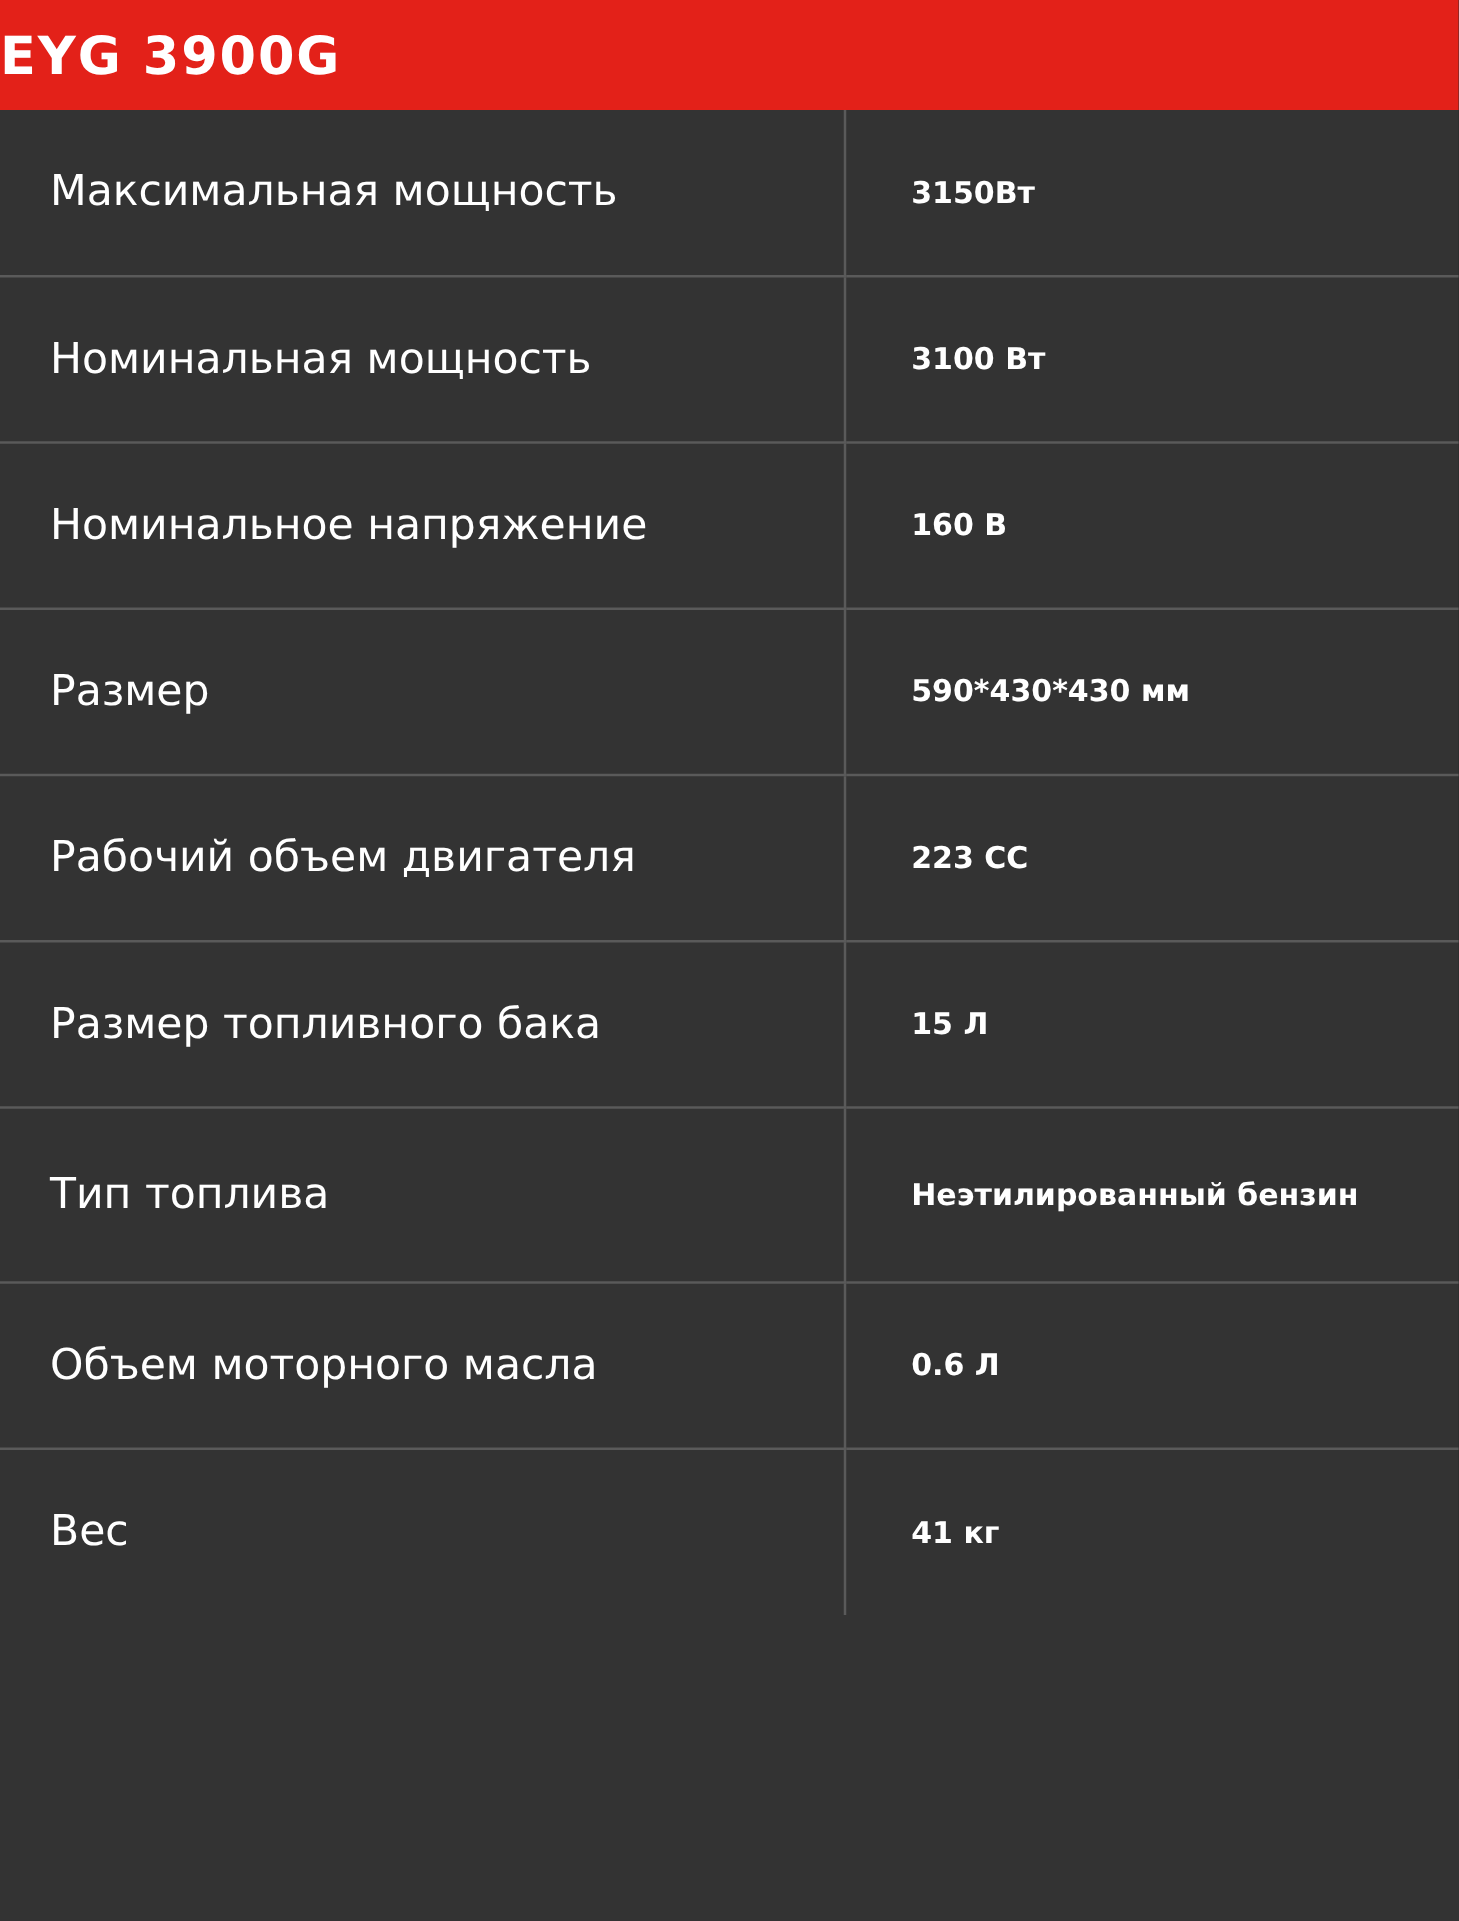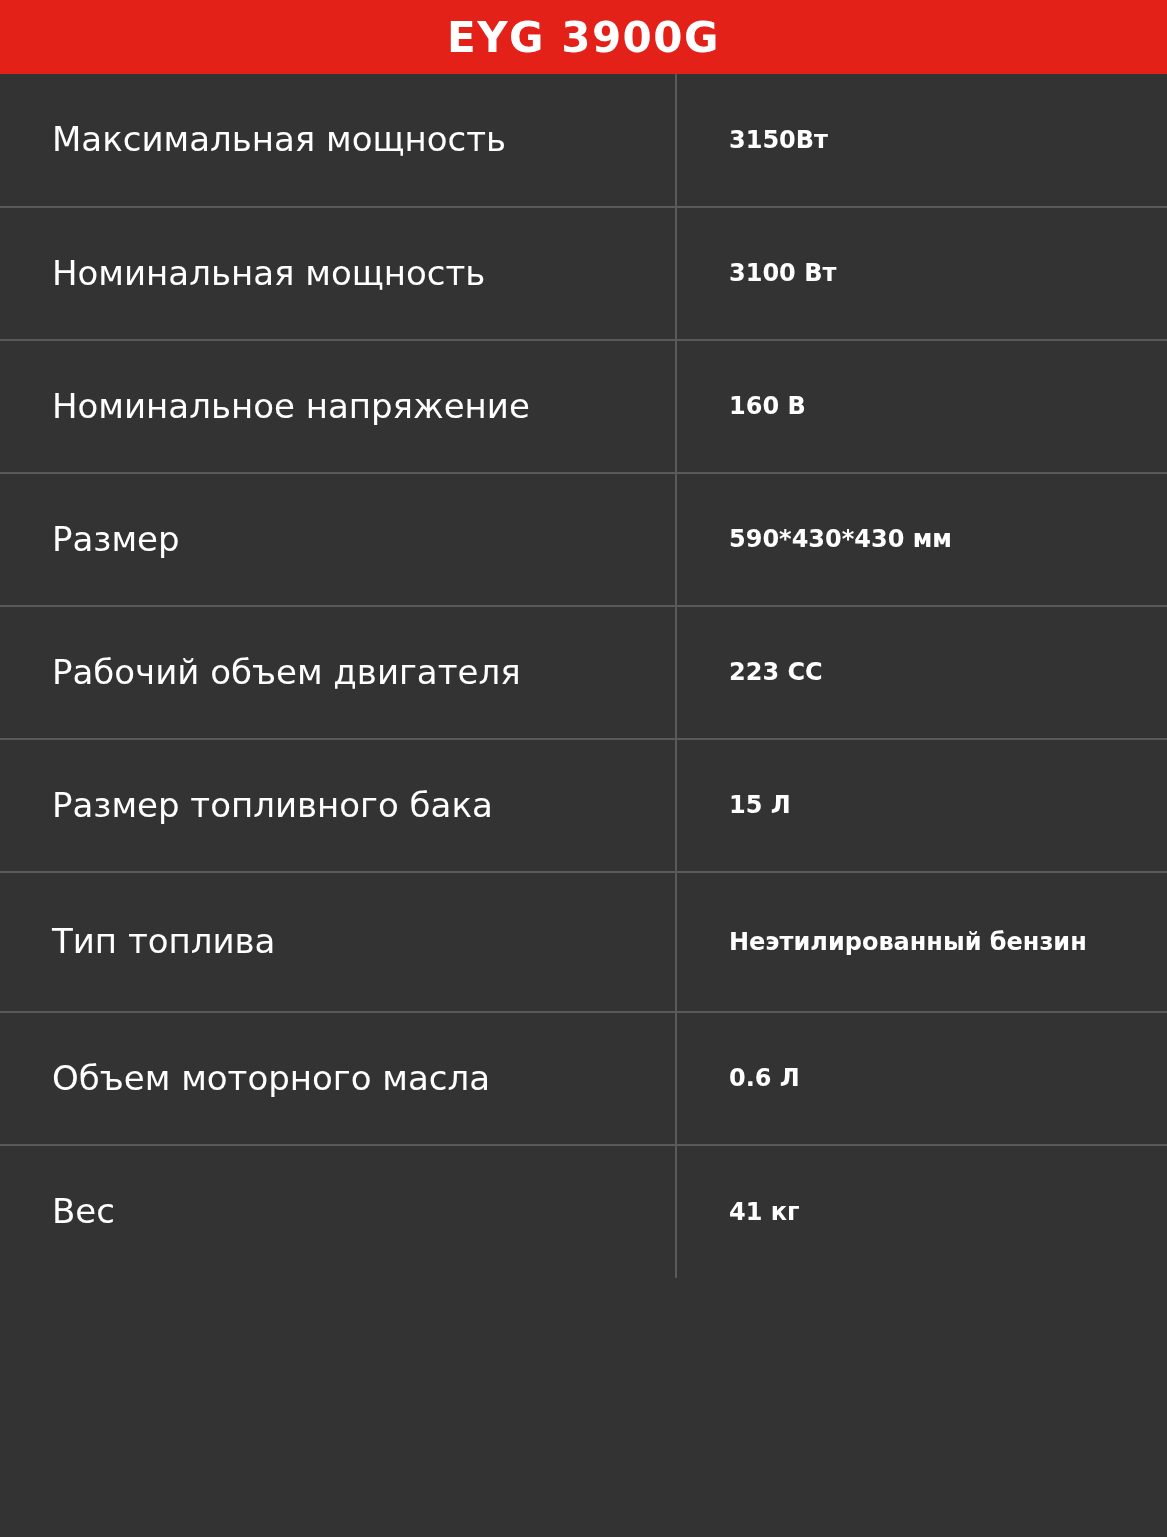--- a/index.html
+++ b/index.html
@@ -52,44 +52,44 @@
     left: 18px;
     top: 14px;
     width: 110px;
     height: 105px;
     opacity: 0.30;
     pointer-events: none;
   }
 
   
   .model-bar {
-    height: 74px;
+    height: 88px;
     background: #e32119;
     display: flex;
     align-items: center;
-    justify-content: center;
+    justify-content: flex-start;
   }
   .model-bar .model-name {
     color: #ffffff;
     font-size: 42px;
     font-weight: 800;
     letter-spacing: 1.5px;
   }
 
   
   .spec-table {
     width: 100%;
     border-collapse: collapse;
     table-layout: fixed;
   }
   .spec-table td {
     border-bottom: 2px solid #5a5a5a;
     vertical-align: middle;
     color: #ffffff;
-    padding: 0 0 0 52px;
+    padding: 0 0 0 40px;
     height: 133px;
     box-sizing: border-box;
   }
   .spec-table tr:last-child td {
     border-bottom: none;
   }
   td.param {
     width: 676px;
     font-size: 34px;
     font-weight: 400;

